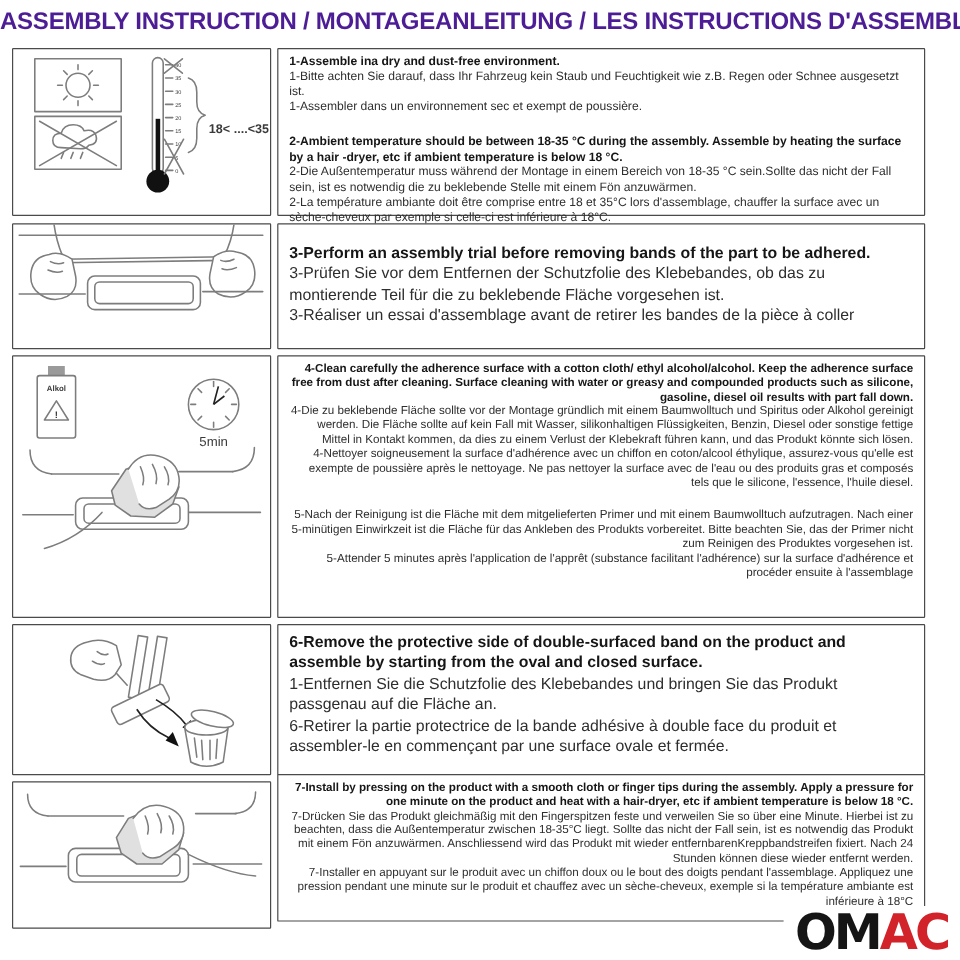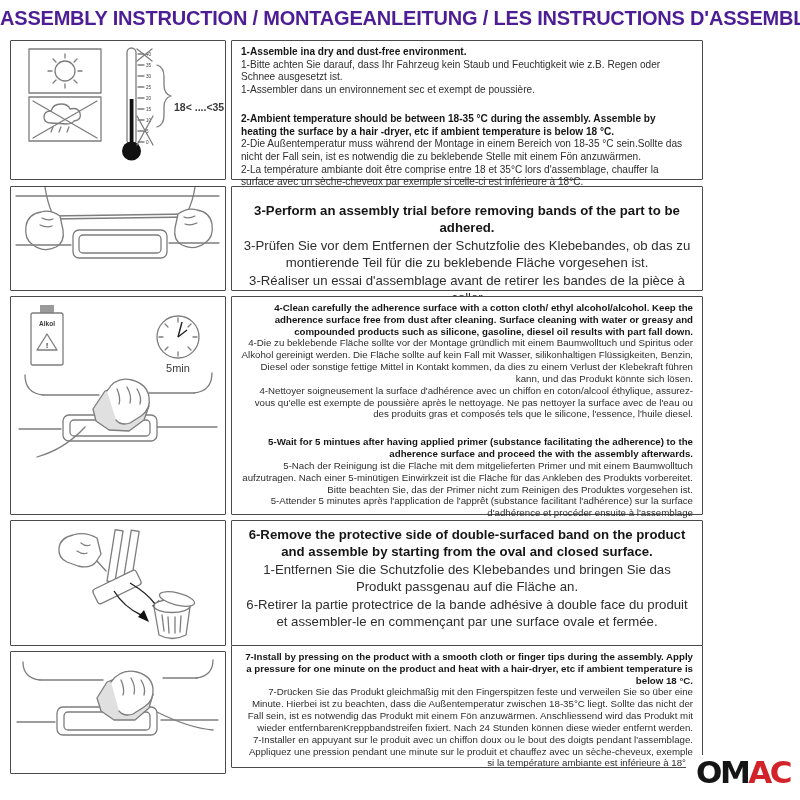--- a/index.html
+++ b/index.html
@@ -10,38 +10,38 @@
   .title{
     position:absolute;top:7px;left:0;width:100%;text-align:center;
     font-size:20px;font-weight:bold;letter-spacing:-0.2px;white-space:nowrap;
     color:#4c1d95;
   }
   .cell{
     position:absolute;background:#fff;border:1.5px solid #4a4a4a;
     box-sizing:border-box;border-radius:1px;
   }
   .ill{left:10px;width:216px;}
-  .txt{left:231px;width:472px;padding:5px 9px 4px 9px;}
+  .txt{left:231px;width:540px;padding:5px 9px 4px 9px;}
   .txt p{margin:0;}
   .b{font-weight:bold;color:#161616;}
   .step + .step{margin-top:16px;}
   .fs-sm{font-size:10.1px;line-height:1.26;}
   .fs-xs{font-size:9.7px;line-height:1.22;text-align:right;}
-  .fs-lg{font-size:13.2px;line-height:1.32;text-align:center;}
+  .fs-lg{font-size:13.2px;line-height:1.32;}
   .pt-lg{padding-top:15px;}
   .pt-md{}
   svg{display:block;}
   svg .ln{stroke:#7d7d7d;stroke-width:1.3;fill:none;stroke-linecap:round;stroke-linejoin:round;}
   svg .fw{fill:#fff;}
   svg .fg{fill:#e0e0e0;}
   svg .dk{stroke:#222;fill:none;stroke-width:1.4;}
   svg text{font-family:"Liberation Sans",sans-serif;fill:#3a3a3a;}
   .logo{
     position:absolute;top:755px;right:10px;line-height:1;background:#fff;
-    padding:2px 0 2px 10px;font-weight:bold;font-size:31px;letter-spacing:-2.5px;
+    padding:2px 0 2px 10px;font-weight:bold;font-size:41px;letter-spacing:-2.5px;
     font-family:"DejaVu Sans",sans-serif;
   }
   .logo .lb{color:#151515;}
   .logo .lr{color:#D2232A;}
 </style>
 </head>
 <body>
 
 <div class="title">ASSEMBLY INSTRUCTION / MONTAGEANLEITUNG / LES INSTRUCTIONS D'ASSEMBLAGE</div>
 
@@ -200,21 +200,20 @@
     </g>
   </svg>
 </div>
 <div class="cell txt fs-xs" style="top:296px;height:219px;">
   <div class="step">
     <p class="b">4-Clean carefully the adherence surface with a cotton cloth/ ethyl alcohol/alcohol. Keep the adherence surface free from dust after cleaning. Surface cleaning with water or greasy and compounded products such as silicone, gasoline, diesel oil results with part fall down.</p>
     <p>4-Die zu beklebende Fläche sollte vor der Montage gründlich mit einem Baumwolltuch und Spiritus oder Alkohol gereinigt werden. Die Fläche sollte auf kein Fall mit Wasser, silikonhaltigen Flüssigkeiten, Benzin, Diesel oder sonstige fettige Mittel in Kontakt kommen, da dies zu einem Verlust der Klebekraft führen kann, und das Produkt könnte sich lösen.</p>
     <p>4-Nettoyer soigneusement la surface d'adhérence avec un chiffon en coton/alcool éthylique, assurez-vous qu'elle est exempte de poussière après le nettoyage. Ne pas nettoyer la surface avec de l'eau ou des produits gras et composés tels que le silicone, l'essence, l'huile diesel.</p>
   </div>
   <div class="step">
-    <p class="b">5-Wait for 5 mintues after having applied primer (substance facilitating the adherence) to the adherence surface and proceed the with the assembly afterwards.</p>
     <p>5-Nach der Reinigung ist die Fläche mit dem mitgelieferten Primer und mit einem Baumwolltuch aufzutragen. Nach einer 5-minütigen Einwirkzeit ist die Fläche für das Ankleben des Produkts vorbereitet. Bitte beachten Sie, das der Primer nicht zum Reinigen des Produktes vorgesehen ist.</p>
     <p>5-Attender 5 minutes après l'application de l'apprêt (substance facilitant l'adhérence) sur la surface d'adhérence et procéder ensuite à l'assemblage</p>
   </div>
 </div>
 
 <div class="cell ill" style="top:520px;height:126px;">
   <svg width="213" height="123" viewBox="0 0 213 123">
     <g>
       <path class="ln fw" d="M62,14 q-13,3 -14,13 q-1,10 8,14 l11,4 q12,3 18,-4 l5,-8 -4,-16 q-12,-7 -24,-3 z"></path>
       <path class="ln" d="M70,22 q5,4 9,2"></path>

